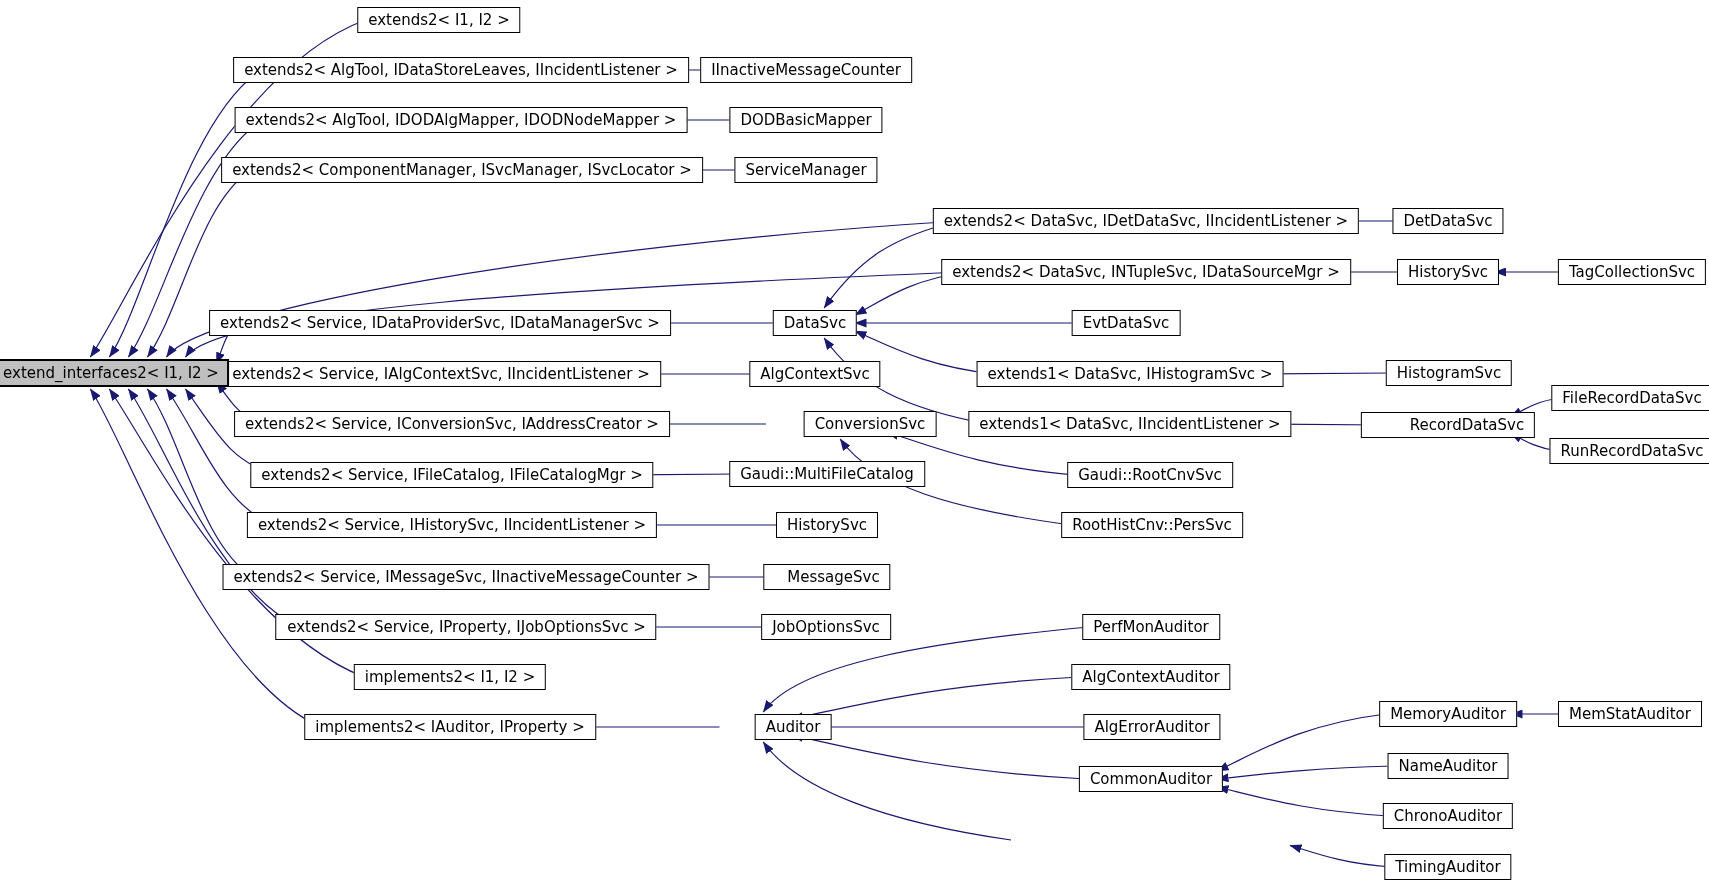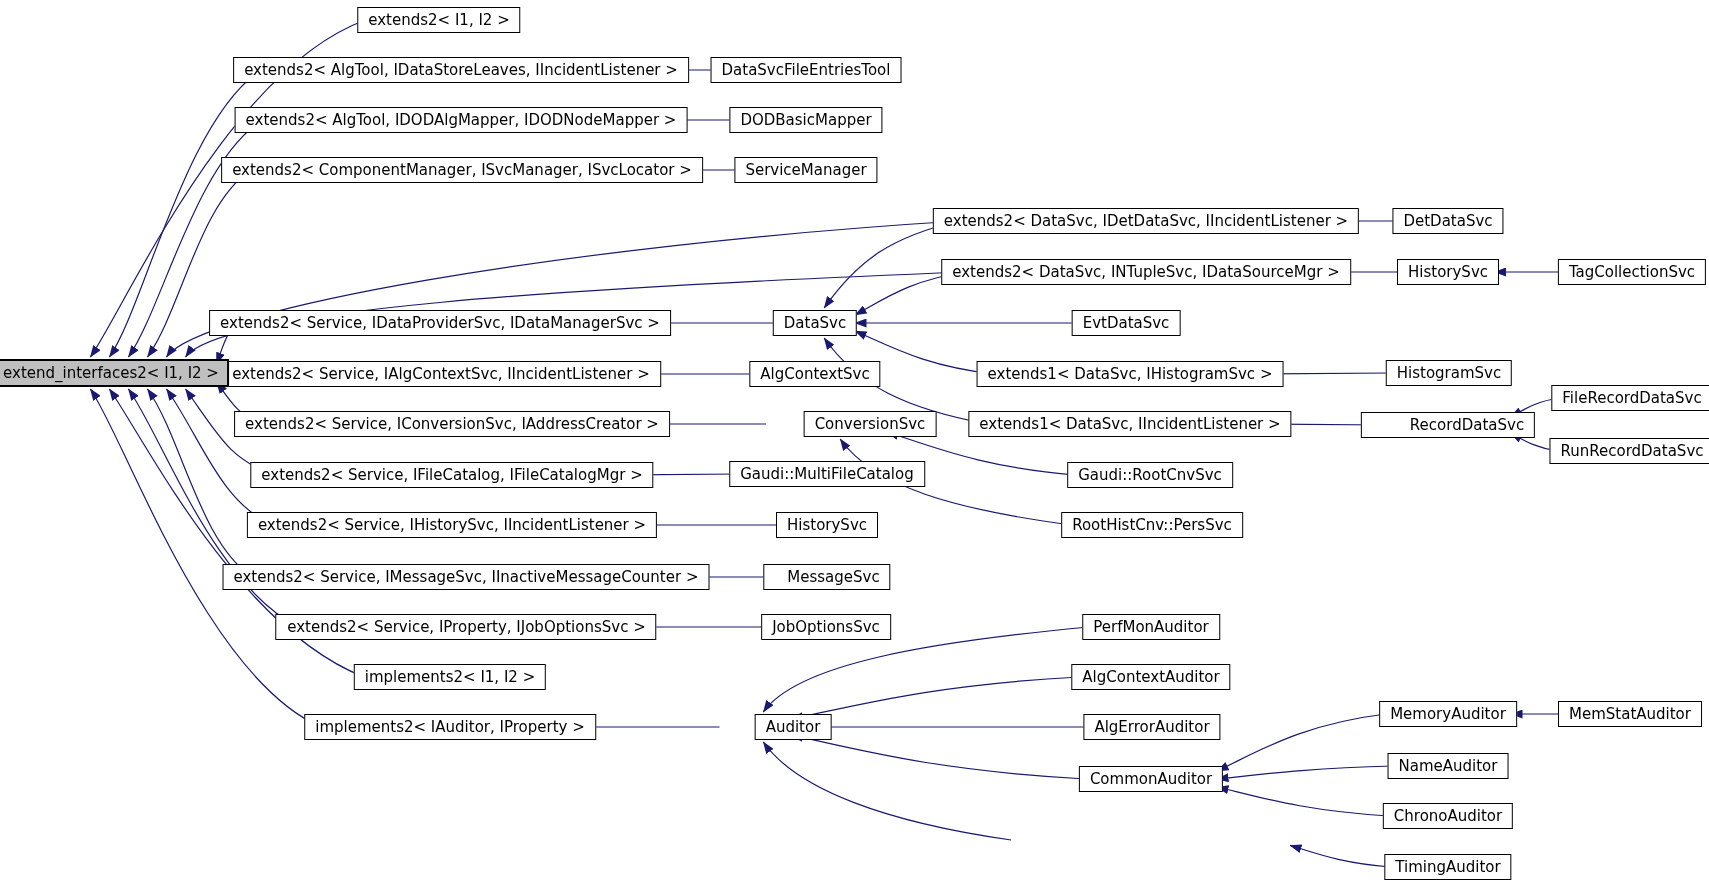--- a/index.html
+++ b/index.html
@@ -93,21 +93,21 @@
     <div class="node" style="left: 440px; top: 323px;">extends2&lt; Service, IDataProviderSvc, IDataManagerSvc &gt;</div>
     <div class="node" style="left: 441px; top: 374px;">extends2&lt; Service, IAlgContextSvc, IIncidentListener &gt;</div>
     <div class="node" style="left: 452px; top: 424px;">extends2&lt; Service, IConversionSvc, IAddressCreator &gt;</div>
     <div class="node" style="left: 452px; top: 475px;">extends2&lt; Service, IFileCatalog, IFileCatalogMgr &gt;</div>
     <div class="node" style="left: 452px; top: 525px;">extends2&lt; Service, IHistorySvc, IIncidentListener &gt;</div>
     <div class="node" style="left: 466px; top: 577px;">extends2&lt; Service, IMessageSvc, IInactiveMessageCounter &gt;</div>
     <div class="node" style="left: 466px; top: 627px; padding-left: 11px;">extends2&lt; Service, IProperty, IJobOptionsSvc &gt;</div>
     <div class="node" style="left: 450px; top: 677px;">implements2&lt; I1, I2 &gt;</div>
     <div class="node" style="left: 450px; top: 727px;">implements2&lt; IAuditor, IProperty &gt;</div>
     <div class="node focus" style="left: 111px; top: 373px;">extend_interfaces2&lt; I1, I2 &gt;</div>
-    <div class="node" style="left: 806px; top: 70px;">DataSvcFileEntriesTool</div>
+    <div class="node" style="left: 806px; top: 70px;">IInactiveMessageCounter</div>
     <div class="node" style="left: 806px; top: 120px;">DODBasicMapper</div>
     <div class="node" style="left: 806px; top: 170px;">ServiceManager</div>
     <div class="node" style="left: 1448px; top: 221px;">DetDataSvc</div>
     <div class="node" style="left: 1448px; top: 272px;">HistorySvc</div>
     <div class="node" style="left: 1632px; top: 272px;">TagCollectionSvc</div>
     <div class="node" style="left: 815px; top: 323px;">DataSvc</div>
     <div class="node" style="left: 1126px; top: 323px;">EvtDataSvc</div>
     <div class="node" style="left: 815px; top: 374px;">AlgContextSvc</div>
     <div class="node" style="left: 1130px; top: 374px;">extends1&lt; DataSvc, IHistogramSvc &gt;</div>
     <div class="node" style="left: 1449px; top: 373px;">HistogramSvc</div>

